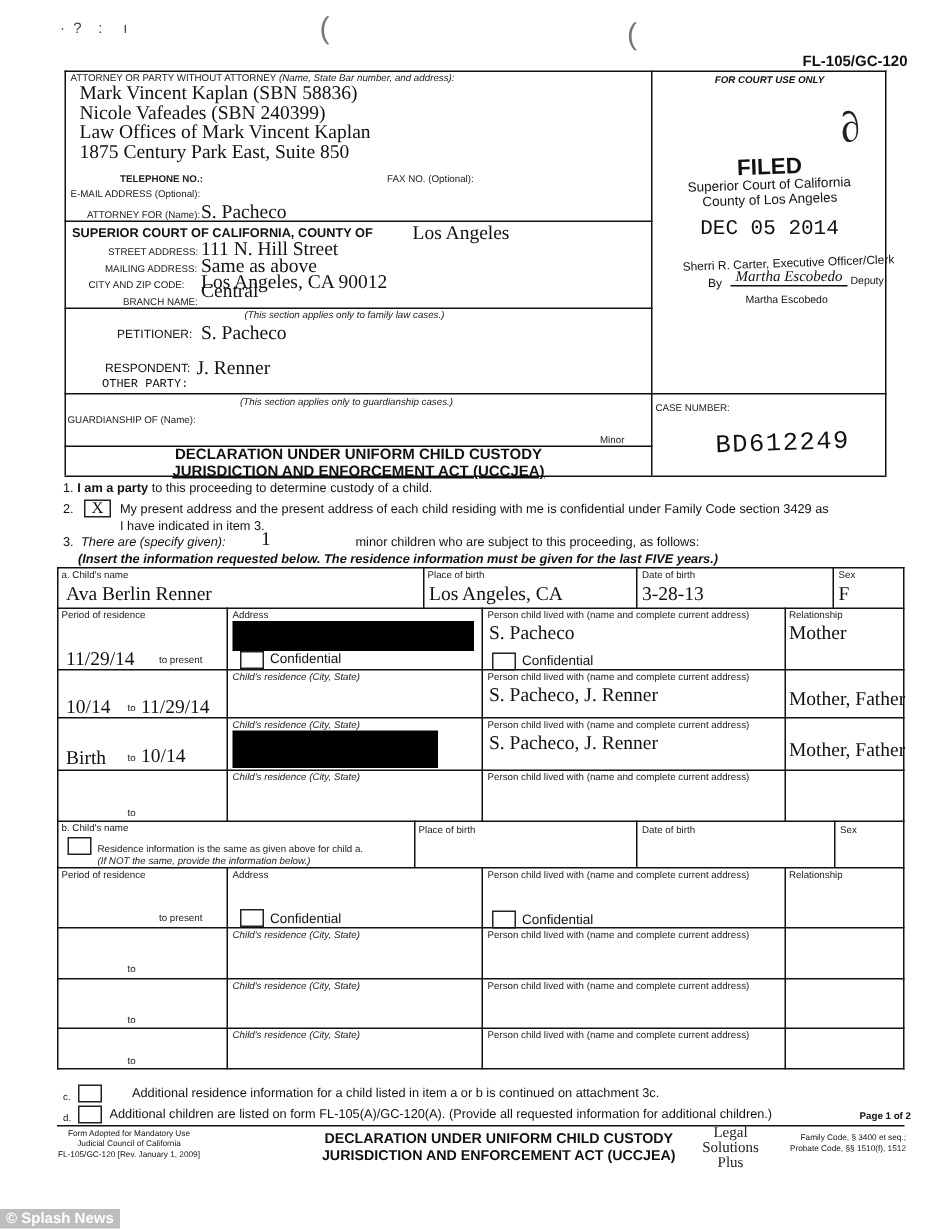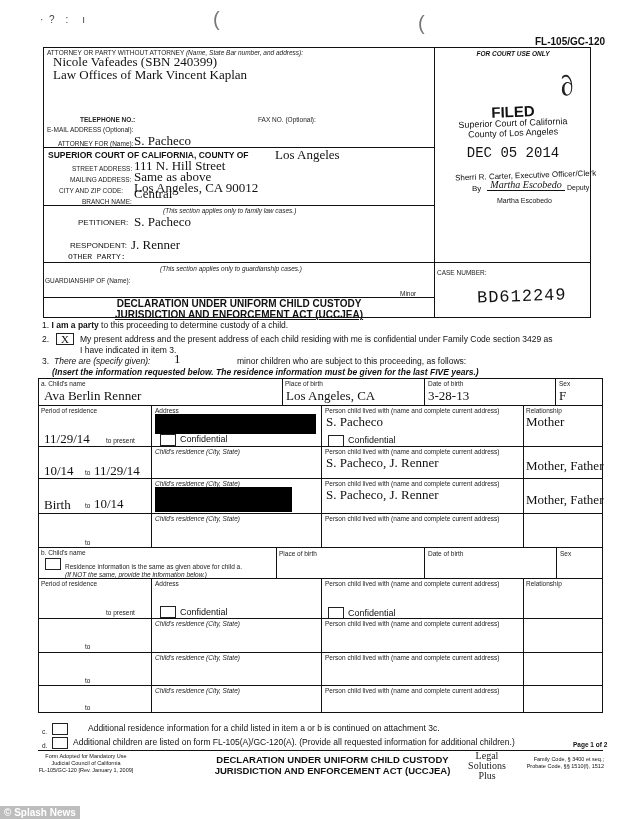--- a/index.html
+++ b/index.html
@@ -26,22 +26,24 @@
 <div class="abs sans" style="left:535px;top:36px;font-size:10px;font-weight:bold;">FL-105/GC-120</div>
 
 <div class="hl" style="left:43px;top:47px;width:392px;"></div>
 <div class="hl" style="left:435px;top:47px;width:156px;"></div>
 <div class="vl" style="left:43px;top:47px;height:270px;"></div>
 <div class="vl" style="left:434px;top:47px;height:270px;"></div>
 <div class="vl" style="left:590px;top:47px;height:270px;"></div>
 
 <div class="abs lbl" style="left:47px;top:49px;"><span>ATTORNEY OR PARTY WITHOUT ATTORNEY</span> <i>(Name, State Bar number, and address):</i></div>
 <div class="abs val" style="left:53px;top:55px;line-height:13px;">
+  <div>Mark Vincent Kaplan (SBN 58836)</div>
   <div>Nicole Vafeades (SBN 240399)</div>
   <div>Law Offices of Mark Vincent Kaplan</div>
+  <div>1875 Century Park East, Suite 850</div>
 </div>
 <div class="abs lbl" style="left:80px;top:116px;font-weight:bold;">TELEPHONE NO.:</div>
 <div class="abs lbl" style="left:258px;top:116px;">FAX NO. (Optional):</div>
 <div class="abs lbl" style="left:47px;top:126px;">E-MAIL ADDRESS (Optional):</div>
 <div class="abs lbl" style="left:58px;top:140px;">ATTORNEY FOR (Name):</div>
 <div class="abs val" style="left:134px;top:133px;">S. Pacheco</div>
 
 <div class="hl" style="left:43px;top:147px;width:392px;"></div>
 
 <div class="abs sans" style="left:48px;top:150px;font-size:8.5px;font-weight:bold;">SUPERIOR COURT OF CALIFORNIA, COUNTY OF</div>

